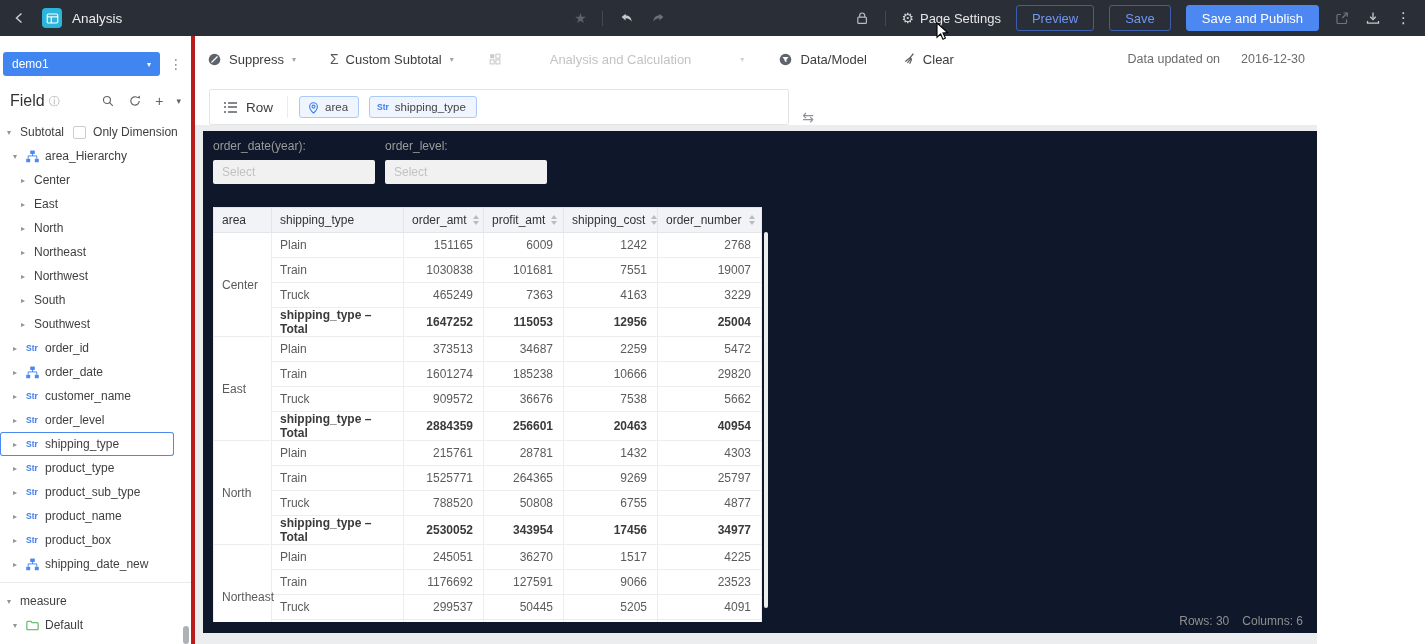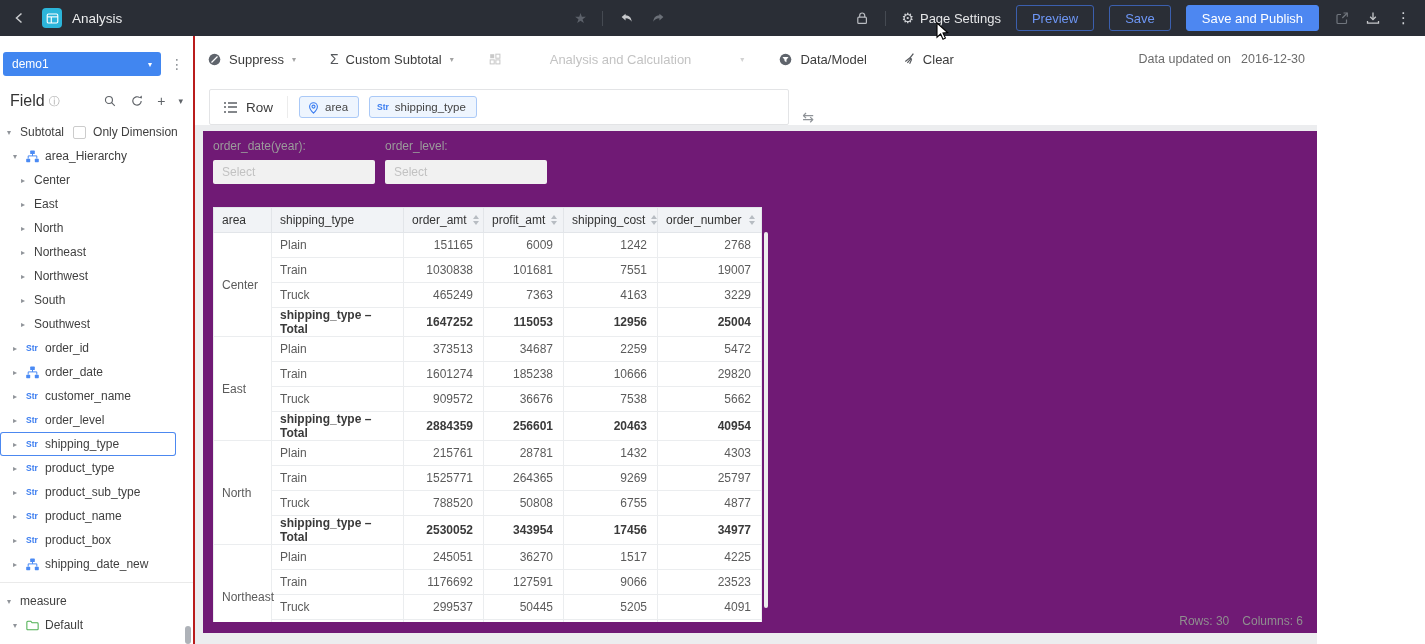--- a/index.html
+++ b/index.html
@@ -17,21 +17,21 @@
   .tb-right { margin-left:auto; display:flex; align-items:center; gap:15px; }
   .tb-gearwrap { display:flex; align-items:center; gap:6px; }
   .tb-gear { color:#d0d2d6; font-size:14px; line-height:1; }
   .tb-gearlabel { color:#e5e6e8; font-size:13px; }
   .btn { height:26px; border-radius:3px; font-size:13px; display:flex; align-items:center; padding:0 15px; cursor:pointer; }
   .btn-ghost { border:1px solid #3b5fae; color:#6d96f5; background:transparent; }
   .btn-primary { background:#4d87f1; border:1px solid #4d87f1; color:#fff; }
   .tb-kebab { color:#ced1d5; font-size:15px; letter-spacing:0; }
 
   
-  .sidebar { position:absolute; left:0; top:36px; width:195px; height:608px; background:#fff; border-right:2px solid #b91c1c; overflow:hidden; }
+  .sidebar { position:absolute; left:0; top:36px; width:195px; height:608px; background:#fff; border-right:4px solid #b91c1c; overflow:hidden; }
   .ds-row { display:flex; align-items:center; margin:16px 8px 0 3px; gap:9px; }
   .ds-btn { width:158px; height:24px; background:#4186f0; border-radius:3px; color:#fff; font-size:12px; display:flex; align-items:center; padding:0 9px; cursor:pointer; }
   .ds-btn .lbl { flex:1; }
   .ds-btn .caret { font-size:8px; color:#fff; }
   .ds-kebab { color:#8b8f94; font-size:14px; }
   .field-row { display:flex; align-items:center; margin:16px 10px 0 10px; }
   .field-label { font-size:16px; color:#333; }
   .field-info { color:#a9a9a9; font-size:11px; margin-left:4px; }
   .field-icons { margin-left:auto; display:flex; align-items:center; gap:13px; color:#5f6368; }
   .fi-plus { font-size:14px; line-height:1; }
@@ -52,21 +52,21 @@
   .sb-thumb { position:absolute; right:2px; bottom:0; width:6px; height:18px; background:#aeb2b8; border-radius:3px; }
 
   
   .main { position:absolute; left:195px; top:36px; width:1122px; height:608px; background:#fff; }
   .m-toolbar { position:absolute; top:0; left:0; right:0; height:46px; display:flex; align-items:center; padding:0 12px; }
   .mt-item { display:flex; align-items:center; gap:7px; margin-right:34px; font-size:13px; color:#3c3c3c; cursor:pointer; }
   .mt-item .tcaret { font-size:8px; color:#a3a3a3; margin-left:1px; }
   .mt-item.disabled { color:#c3c3c3; cursor:default;gap:48px; }
   .mt-item.disabled .tcaret { color:#d2d2d2; }
   .mt-sigma { font-size:14px; color:#55585c; }
-  .mt-updated { margin-left:auto; color:#6b6b6b; font-size:12.5px; display:flex; gap:10px;text-align:right; }
+  .mt-updated { margin-left:auto; color:#6b6b6b; font-size:12.5px; display:flex; gap:21px;text-align:right; }
 
   .m-shelf { position:absolute; top:46px; left:0; right:0; height:43px; display:flex; align-items:flex-end; padding-left:14px; }
   .shelf-box { height:36px; border:1px solid #e3e4e6; border-radius:2px; display:flex; align-items:center; background:#fff; }
   .row-box { width:580px; }
   .col-box { flex:1; margin-right:12px; }
   .swap { width:38px; text-align:center; color:#8f9398; font-size:14px; cursor:pointer; }
   .sb-label { display:flex; align-items:center; gap:9px; padding:0 14px; font-size:13.5px; color:#3c3c3c; height:22px; border-right:1px solid #ececec; }
   .pills { display:flex; align-items:center; gap:10px; padding:0 11px; }
   .pill { height:22px; display:flex; align-items:center; gap:5px; padding:0 10px 0 7px; border-radius:3px; font-size:11.5px; color:#444; cursor:pointer; }
   .pill-blue { background:#eef5fe; border:1px solid #aac9f7; }
@@ -74,21 +74,21 @@
   .pill .ic-str { width:auto; margin-right:1px; }
   .pill .ic-num { width:auto; margin-right:1px; }
   .rowicon { display:flex; flex-direction:column; gap:2.5px; }
   .rowicon i { display:flex; align-items:center; gap:2px; }
   .rowicon i::before { content:""; width:2px; height:2px; background:#84878b; }
   .rowicon i::after { content:""; width:9px; height:2px; background:#84878b; }
   .colicon { display:flex; gap:3px; }
   .colicon i { width:2px; height:11px; background:#84878b; }
 
   .m-content { position:absolute; top:89px; left:0; right:0; bottom:0; background:#ecedef; }
-  .canvas { position:absolute; left:8px; top:6px; right:0; bottom:11px; background:#701a75; }
+  .canvas { position:absolute; left:8px; top:6px; right:0; bottom:11px; background:#0f172a; }
 
   .filters { position:absolute; left:10px; top:8px; display:flex; gap:10px; }
   .filter { width:162px; }
   .f-label { color:#9b9b9b; font-size:12px; margin-bottom:7px; }
   .f-select { height:24px; background:#f1f1f1; border-radius:2px; display:flex; align-items:center; padding:0 9px; color:#c2c2c2; font-size:12px; cursor:pointer; }
 
   .tablewrap { position:absolute; left:10px; top:76px; width:550px; height:415px; overflow:hidden; }
   table { border-collapse:collapse; table-layout:fixed; width:548px; font-size:12px; }
   th { background:#f1f3f6; border:1px solid #e2e5e9; height:25px; font-weight:normal; color:#333; padding:0 6px 0 8px; text-align:left; }
   .th-inner { display:flex; align-items:center; }

